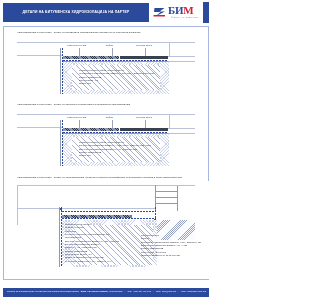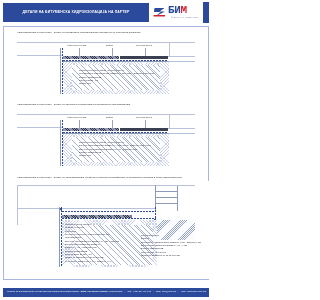--- a/index.html
+++ b/index.html
@@ -26,21 +26,21 @@
   .hdr-title{
     color:#ffffff;font-size:3.4px;letter-spacing:.18px;font-weight:bold;
     white-space:nowrap;line-height:1;
   }
   .logo{position:absolute;right:3px;top:2px;width:58px;height:21px;}
   .logo-swoosh{
     position:absolute;left:2px;top:5px;width:13px;height:10px;
   }
   .logo-text{
     position:absolute;left:17px;top:3px;font-size:11px;font-weight:bold;
-    letter-spacing:-0.3px;line-height:1;font-family:Liberation Mono, monospace;
+    letter-spacing:-0.3px;line-height:1;font-family:Liberation Serif, serif;
   }
   .lt-b{color:#2b4a9b;}
   .lt-m{color:#d22030;}
   .logo-sub{
     position:absolute;left:20px;top:14px;font-size:1.9px;color:#6b7aa8;
     letter-spacing:.22px;white-space:nowrap;
   }
   .logo-tab{position:absolute;right:0;top:0;width:6px;height:21px;background:#2b4a9b;}
 
   

